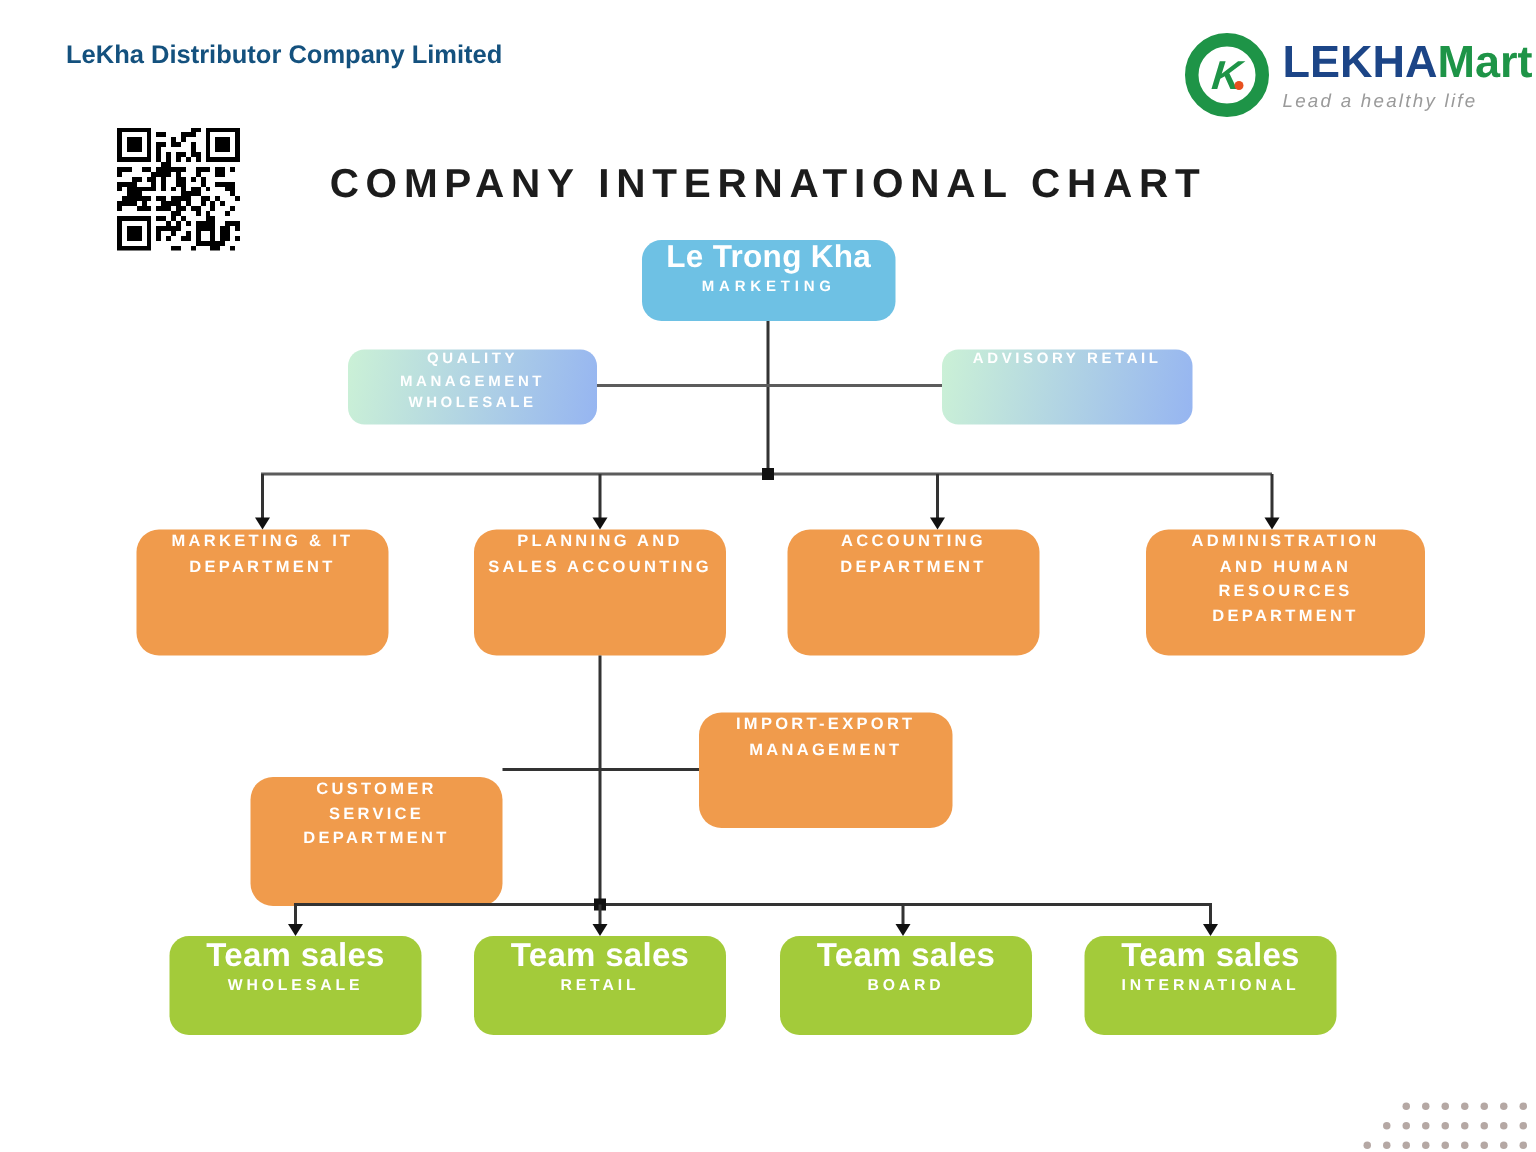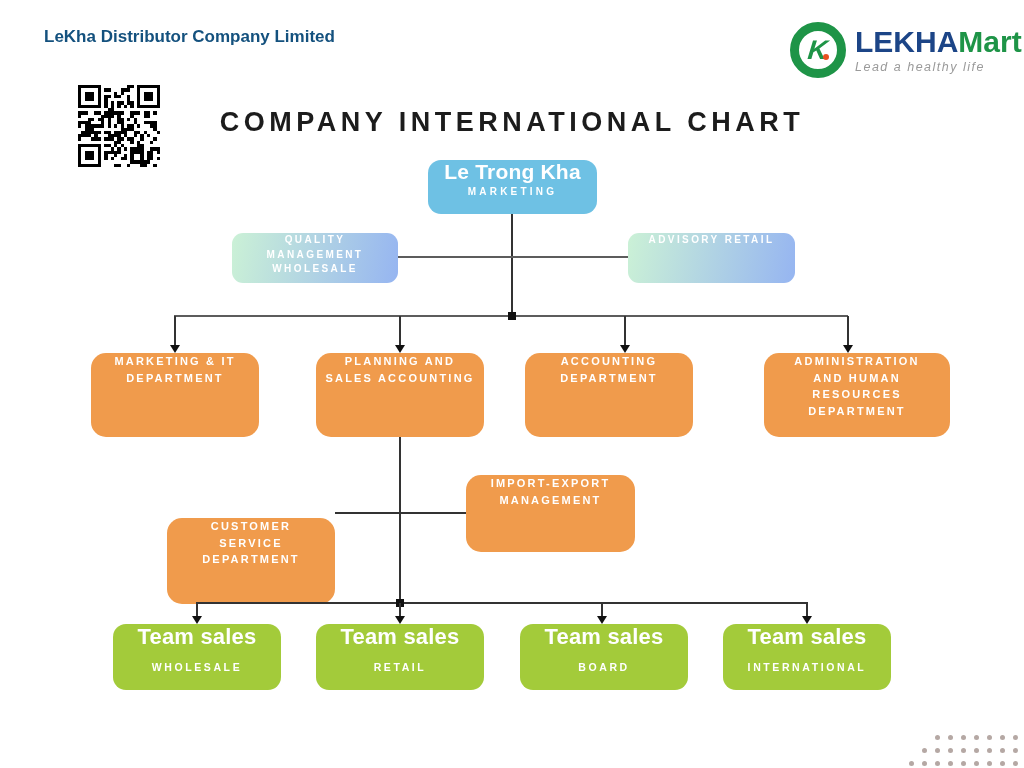--- a/index.html
+++ b/index.html
@@ -56,21 +56,21 @@
   .dept.admin{left:764px;width:186px;}
   .dept.admin .lbl{max-width:142px;}
   .subdept{border-radius:15px;background:var(--dept-orange);
     font-size:11px;font-weight:700;letter-spacing:2.2px;line-height:16.5px;}
   .subdept.customer{left:167px;top:470px;width:168px;height:86px;margin-top:48px;}
   .subdept.customer .lbl{max-width:120px;}
   .subdept.importexport{left:466px;top:475px;width:169px;height:77px;}
   .subdept.importexport .lbl{max-width:150px;}
   .team{top:624px;width:168px;height:66px;border-radius:13px;background:var(--team-green);}
   .team .t1{font-size:22px;font-weight:700;letter-spacing:.2px;}
-  .team .t2{font-size:10.5px;font-weight:700;letter-spacing:2.6px;margin-top:11px;}
+  .team .t2{font-size:10.5px;font-weight:700;letter-spacing:2.6px;margin-top:1px;}
   .team.wholesale{left:113px;}
   .team.retail{left:316px;}
   .team.horeca{left:520px;}
   .team.international{left:723px;}
   
   .vline,.hline{position:absolute;background:var(--line-dark);}
   .vline{width:2px;}
   .hline{height:2px;}
   .hline.gray{background:var(--line-gray);}
   .jdot{position:absolute;width:8px;height:8px;background:#111;}

